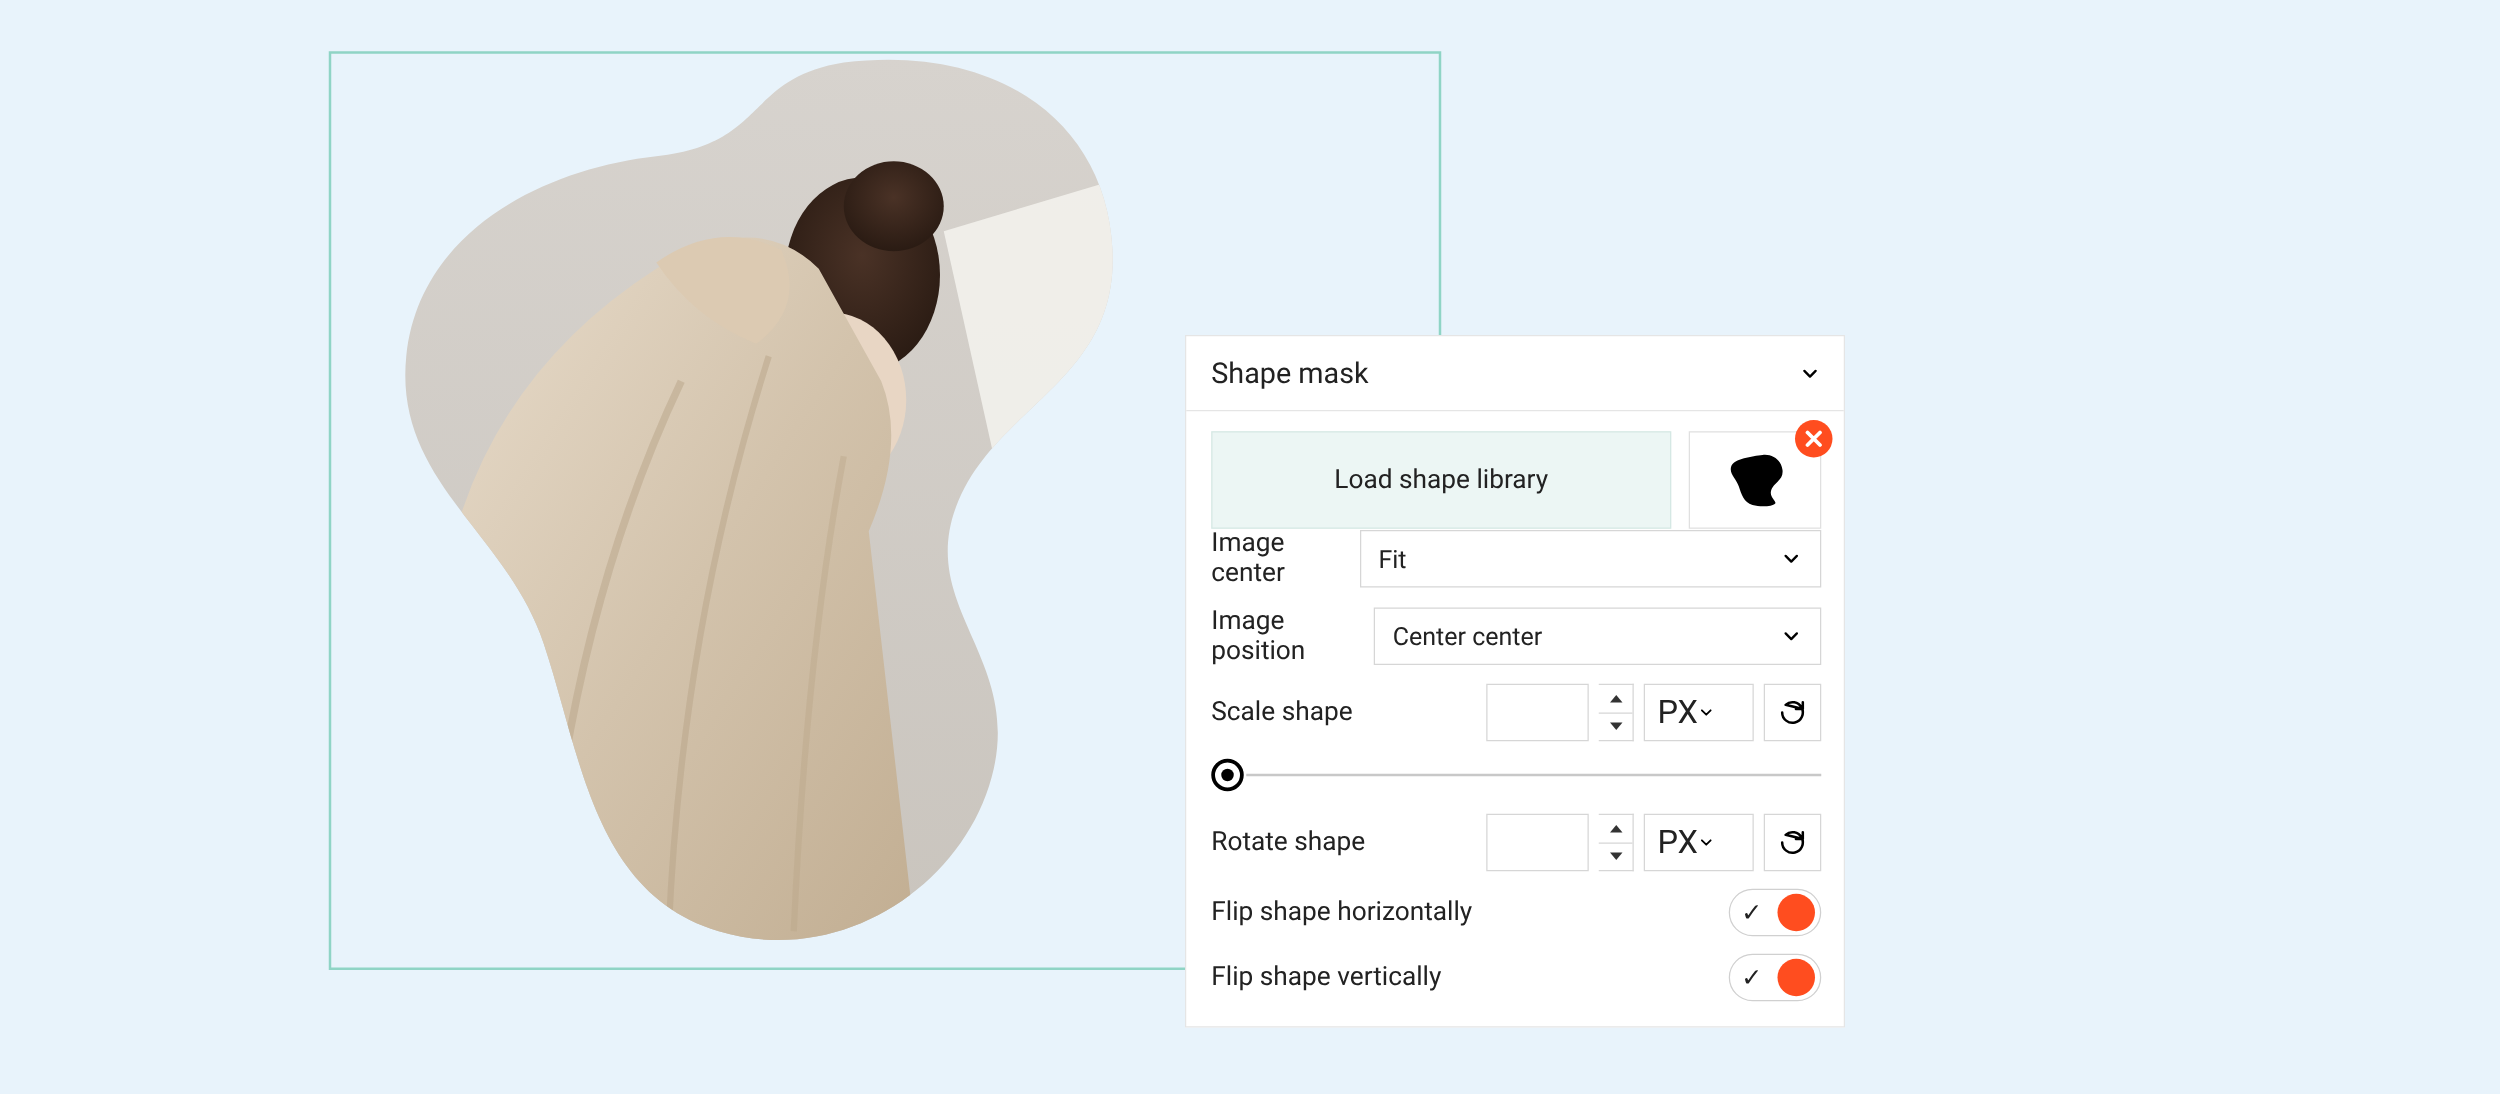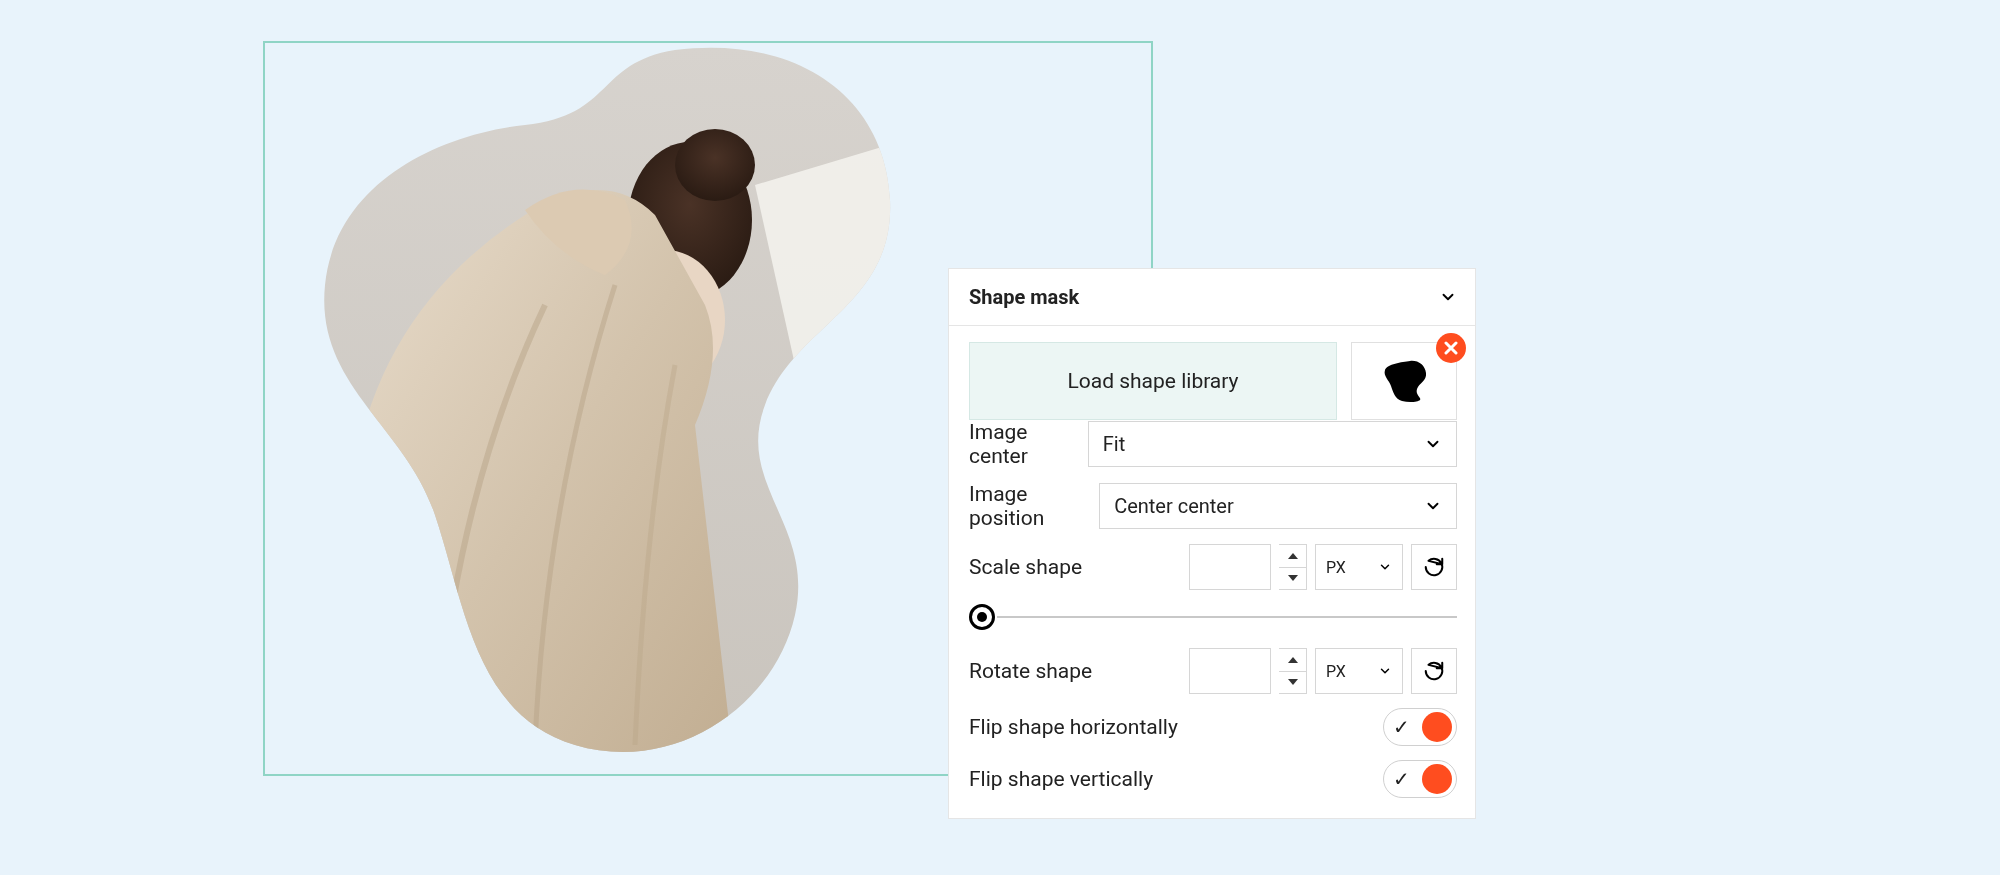--- a/index.html
+++ b/index.html
@@ -2,37 +2,37 @@
 <html><head>
 <meta charset="utf-8">
 <style>
 *{box-sizing:border-box;margin:0;padding:0;font-family:-apple-system,BlinkMacSystemFont,"Segoe UI",Roboto,Arial,sans-serif}
 body{background:#e8f3fb;width:2000px;height:875px;position:relative;overflow:hidden}
 .canvas-frame{position:absolute;left:263px;top:41px;width:890px;height:735px;border:2px solid #8fd4c5;background:transparent}
 .masked-image{position:absolute;left:295px;top:45px;width:660px;height:730px}
 .masked-image svg{width:100%;height:100%}
 .panel{position:absolute;left:948px;top:268px;width:528px;background:#fff;border:1px solid #e5e5e5;font-size:20px;color:#222}
 .panel-header{display:flex;align-items:center;justify-content:space-between;padding:16px 18px 16px 20px;border-bottom:1px solid #e5e5e5}
-.panel-title{font-size:20px;font-weight:700}
+.panel-title{font-size:23px;font-weight:400}
 .chev{width:18px;height:18px}
 .panel-body{padding:16px 18px 20px 20px}
 .load-row{display:flex;gap:14px;}
 .load-btn{flex:1;height:78px;background:#ecf6f4;border:1px solid #d5e8e4;display:flex;align-items:center;justify-content:center;font-size:21px;color:#222;cursor:pointer}
 .shape-preview{position:relative;width:106px;height:78px;border:1px solid #e0e0e0;display:flex;align-items:center;justify-content:center}
 .shape-preview .blob{width:48px;height:44px}
 .remove-badge{position:absolute;top:-10px;right:-10px;width:30px;height:30px;border-radius:50%;background:#ff4d1f;display:flex;align-items:center;justify-content:center;color:#fff;font-weight:700}
 .row{display:flex;align-items:center;justify-content:space-between;margin-bottom:14px}
 .row-label{font-size:21px}
 .select{width:380px;height:46px;border:1px solid #d6d6d6;display:flex;align-items:center;justify-content:space-between;padding:0 14px;font-size:20px;cursor:pointer}
 .numrow{display:flex;align-items:center;gap:8px}
 .num-input{width:82px;height:46px;border:1px solid #d6d6d6;padding:0 8px;font-size:18px}
 .stepper{width:28px;height:46px;border:1px solid #d6d6d6;border-left:none;display:flex;flex-direction:column}
 .stepper div{flex:1;display:flex;align-items:center;justify-content:center;cursor:pointer}
 .stepper div:first-child{border-bottom:1px solid #d6d6d6}
-.unit-select{width:88px;height:46px;border:1px solid #d6d6d6;display:flex;align-items:center;justify-content:space-between;padding:12px 10px;font-size:16px;cursor:pointer}
+.unit-select{width:88px;height:46px;border:1px solid #d6d6d6;display:flex;align-items:center;padding:12px 10px;font-size:26px;cursor:pointer}
 .reset-btn{width:46px;height:46px;border:1px solid #d6d6d6;display:flex;align-items:center;justify-content:center;cursor:pointer}
 .slider-row{display:flex;align-items:center;margin:10px 0 18px 0}
 .slider-thumb{width:26px;height:26px;border-radius:50%;border:3px solid #000;background:#fff;position:relative}
 .slider-thumb:after{content:"";position:absolute;left:50%;top:50%;transform:translate(-50%,-50%);width:10px;height:10px;border-radius:50%;background:#000}
 .slider-track{flex:1;height:2px;background:#c8c8c8;margin-left:2px}
 .toggle{width:74px;height:38px;border:1px solid #d0d0d0;border-radius:20px;display:flex;align-items:center;justify-content:space-between;padding:0 4px;cursor:pointer}
 .toggle .check{font-size:20px;margin-left:5px}
 .toggle .knob{width:30px;height:30px;border-radius:50%;background:#ff4d1f}
 .caret-up,.caret-down{width:0;height:0;border-left:5px solid transparent;border-right:5px solid transparent}
 .caret-up{border-bottom:6px solid #333}

